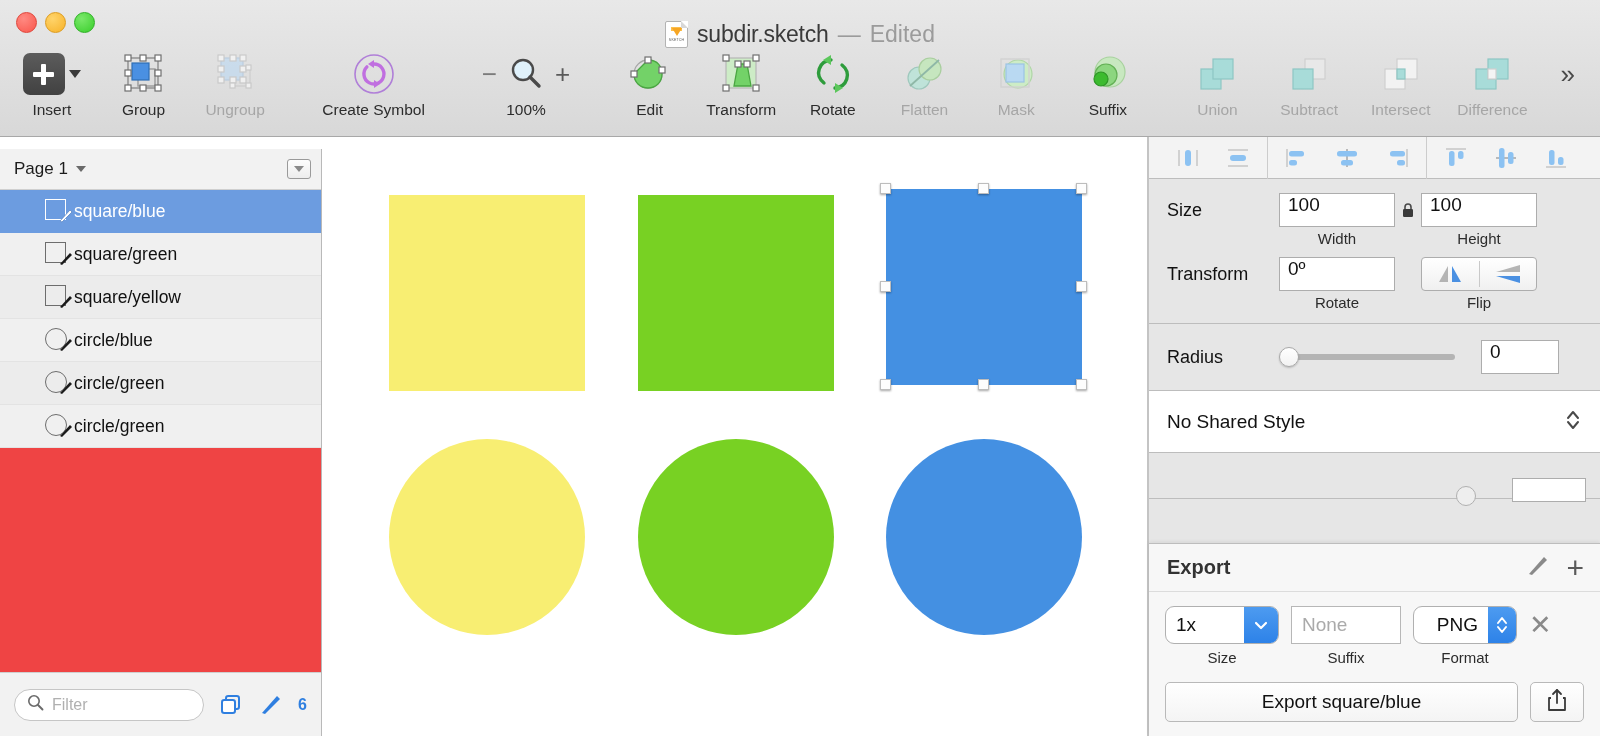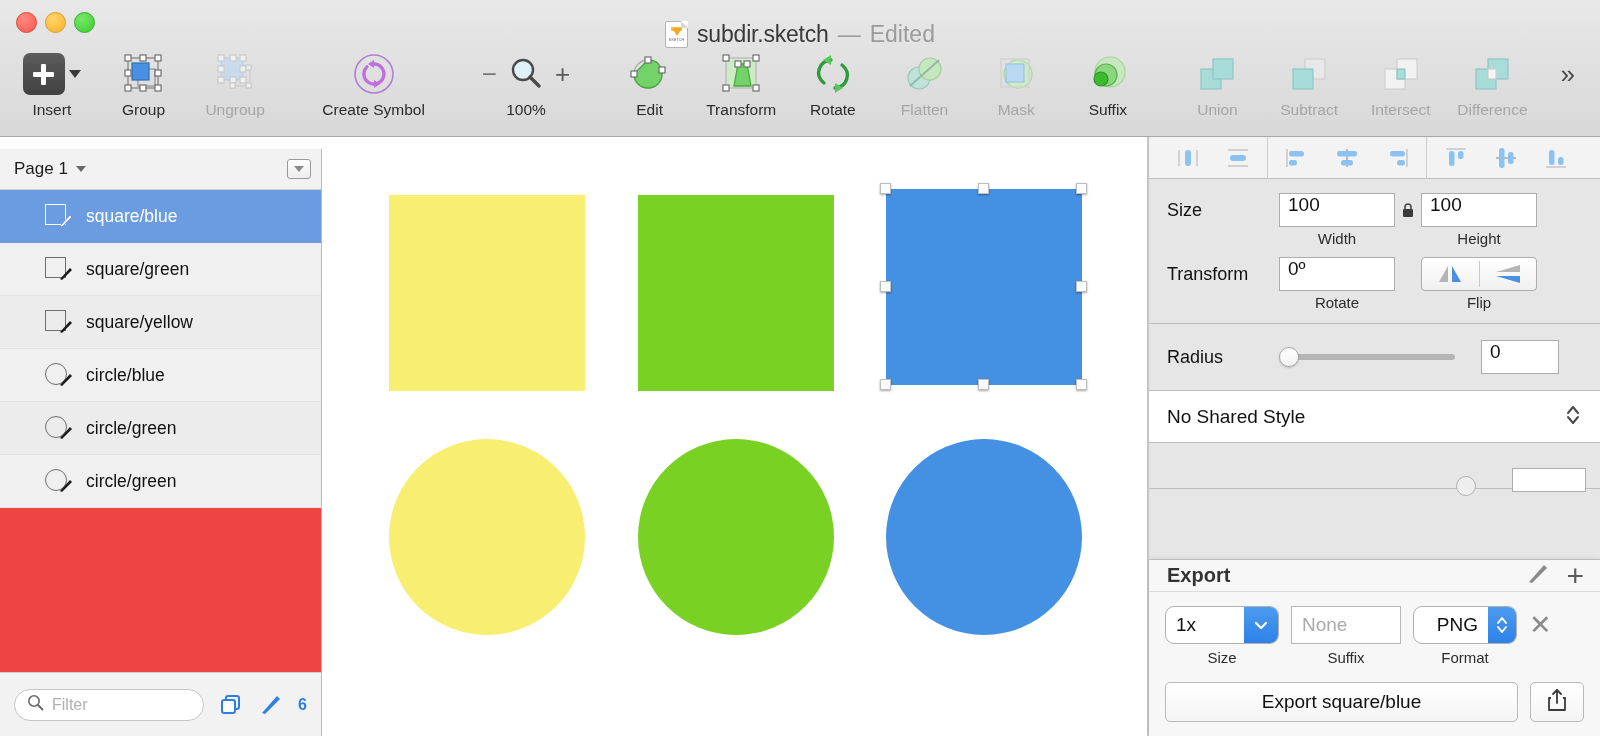--- a/index.html
+++ b/index.html
@@ -123,22 +123,22 @@
   }
   .page-btn {
     width: 24px; height: 20px; border: 1px solid #9a9a9a; border-radius: 3px;
     background: linear-gradient(to bottom,#fdfdfd,#ededed);
     display: flex; align-items: center; justify-content: center;
   }
   .page-btn .tiny-caret { border-top-color:#8a8a8a; }
 
   .layers { flex: 1 1 auto; overflow: hidden; }
   .layer-row {
-    height: 53px; display: flex; align-items: center;
-    padding-left: 44px; gap: 12px;
+    height: 43px; display: flex; align-items: center;
+    padding-left: 44px; 
     border-bottom: 1px solid #e3e3e3;
     background: #f0f0f0;
   }
   .layer-row.alt { background: #ececec; }
   .layer-row.selected { background: #6c9ce0; border-bottom-color:#6c9ce0; }
   .layer-name { font-size: 17.5px; color: #111; white-space: nowrap; }
   .layer-row.selected .layer-name { color: #ffffff; }
   .ico-wrap { position: relative; width: 30px; height: 30px; flex: 0 0 30px; }
   .sh-square {
     position: absolute; left: 1px; top: 3px; width: 21px; height: 21px;
@@ -233,40 +233,40 @@
   .sec-radius { padding: 16px 0 16px 0; display: flex; align-items: center; }
   .slider { position: relative; width: 176px; height: 20px; display:flex; align-items:center;}
   .slider .track { position:absolute; left: 6px; right: 0; height: 6px; background: #b4b4b4; border-radius: 3px;}
   .slider .knob {
     position: absolute; left: 0; width: 20px; height: 20px; border-radius: 50%;
     background: linear-gradient(to bottom,#ffffff,#f2f2f2);
     border: 1px solid #a9a9a9; box-shadow: 0 1px 2px rgba(0,0,0,.2);
   }
 
   .sec-style {
-    background: #ffffff; height: 52px; display: flex; align-items: center;
+    background: #ffffff; height: 62px; display: flex; align-items: center;
     padding: 0 18px; justify-content: space-between;
     border-bottom: 1px solid #bdbdbd;
   }
   .style-txt { font-size: 19px; color: #111; }
 
   .sec-hidden { height: 46px; background:#e6e6e6; border-bottom:1px solid #bdbdbd; position:relative; }
   .sec-hidden .hcirc { position:absolute; right:124px; bottom:-8px; width:20px; height:20px;
         border-radius:50%; border:1px solid #b0b0b0; background:#eee;}
   .sec-hidden .hfld { position:absolute; right:14px; bottom:-4px; width:74px; height:24px;
         background:#fff; border:1px solid #adadad; }
 
   .export-panel {
     position: absolute; left: 0; right: 0; bottom: 0;
     background: #f7f7f7;
     border-top: 1px solid #bdbdbd;
     box-shadow: 0 -1px 4px rgba(0,0,0,.08);
   }
   .export-head {
-    height: 32px; display: flex; align-items: center; padding: 0 16px 0 18px;
+    height: 48px; display: flex; align-items: center; padding: 0 16px 0 18px;
     justify-content: space-between; border-bottom: 1px solid #dcdcdc;
   }
   .export-title { font-size: 20px; font-weight: bold; color: #333; }
   .export-actions { display: flex; align-items: center; gap: 16px; }
   .plus-ic { font-size: 30px; color: #5a5a5a; line-height: 22px; font-weight: 300;}
   .export-row { display: flex; align-items: flex-start; padding: 14px 12px 10px 16px; gap: 12px; }
   .ecol { display: flex; flex-direction: column; align-items: center; gap: 5px; }
   .popup {
     height: 38px; border: 1px solid #b0b0b0; border-radius: 9px; background: #fff;
     display: flex; align-items: center; overflow: hidden;

